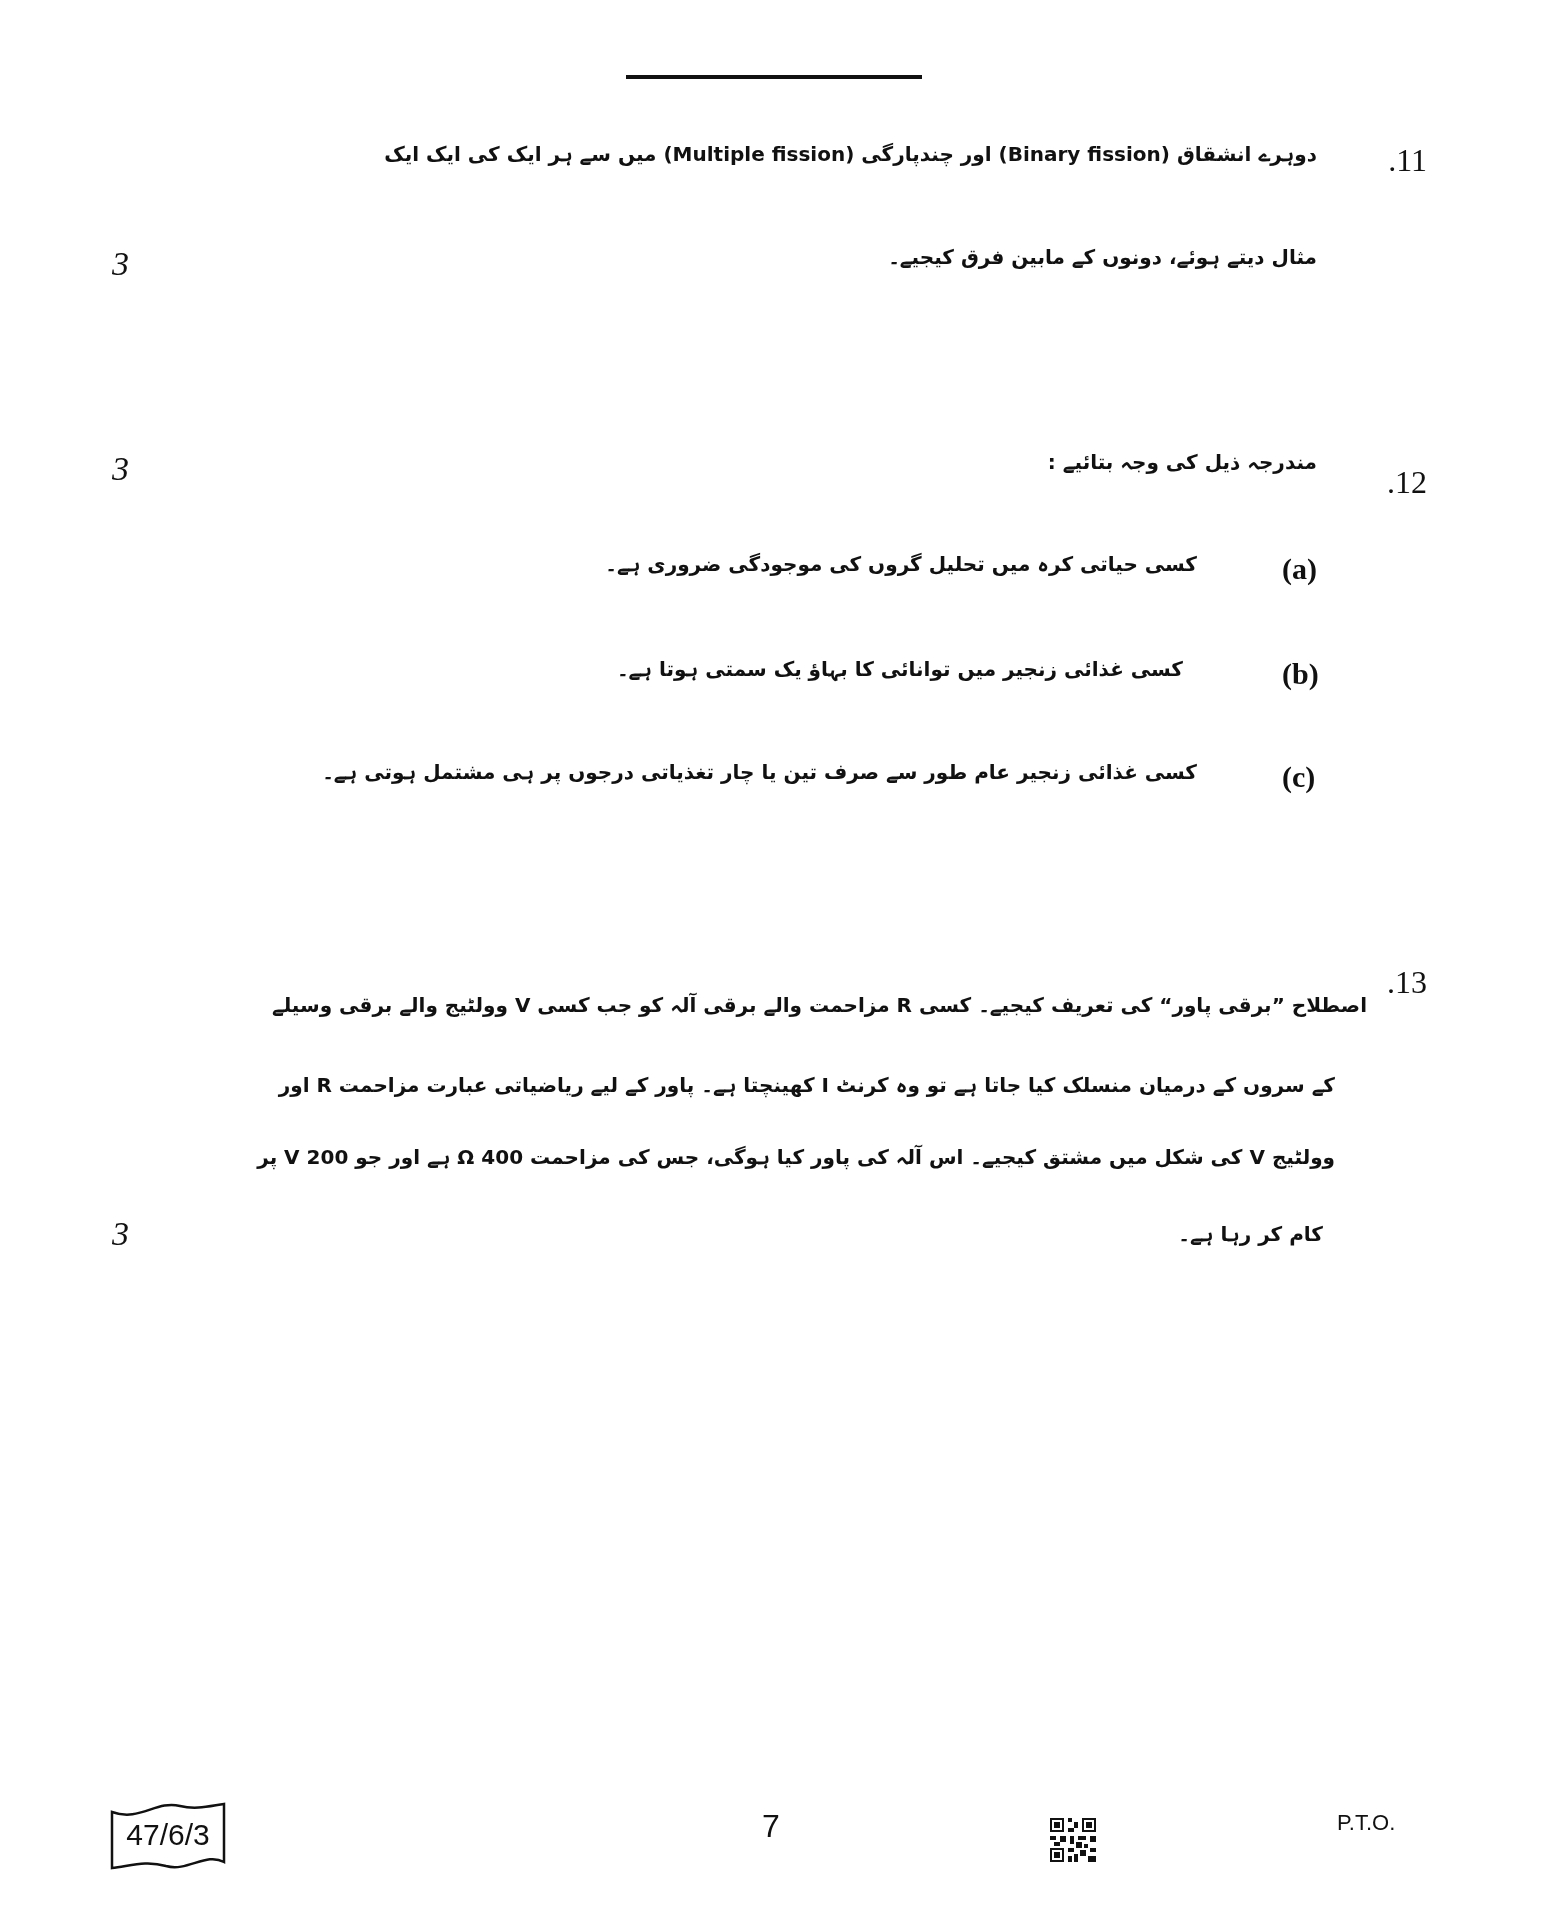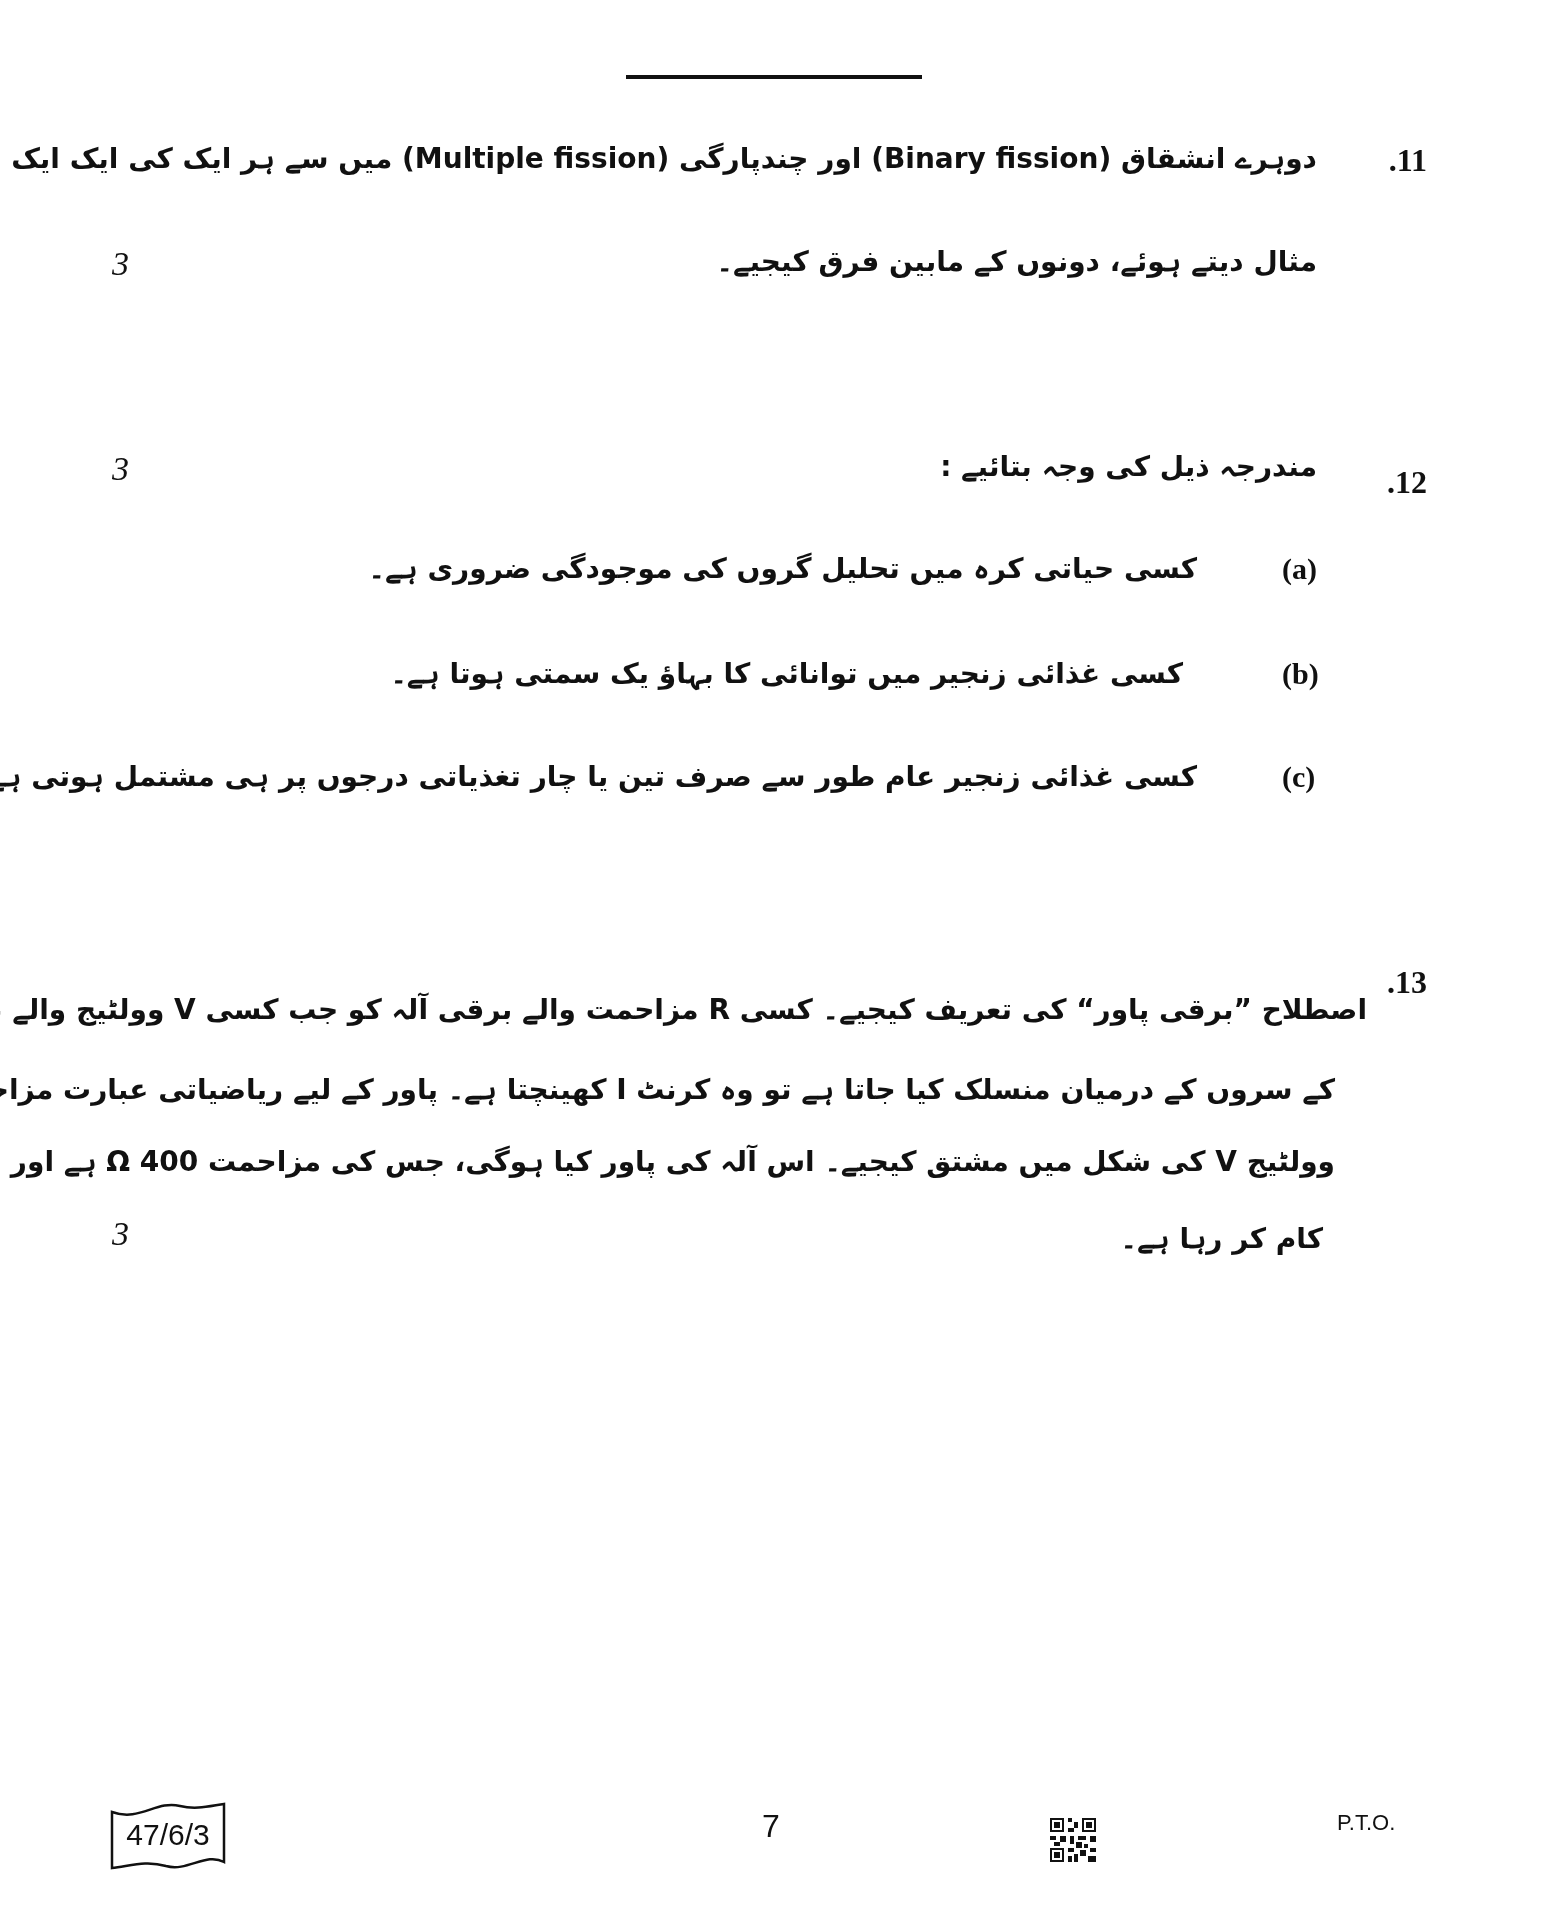--- a/index.html
+++ b/index.html
@@ -4,30 +4,30 @@
   <style>
     html, body { margin: 0; padding: 0; background: #ffffff; }
     body {
       width: 1547px; height: 1914px; position: relative; overflow: hidden;
       font-family: "DejaVu Serif", serif; color: #111;
     }
     .top-rule {
       position: absolute; left: 626px; top: 75px; width: 296px; height: 4px; background: #111;
     }
     .qnum {
-      position: absolute; font-family: "Liberation Serif", serif; font-weight: bold;
+      position: absolute; font-family: "Liberation Serif", serif; font-weight: normal;
       font-size: 32px; right: 120px;
     }
     .marks {
       position: absolute; left: 112px; font-family: "Liberation Serif", serif;
       font-style: italic; font-size: 34px;
     }
     .urdu {
       position: absolute; direction: rtl; text-align: right;
-      font-family: "DejaVu Sans", sans-serif; font-weight: bold; font-size: 28px;
+      font-family: "DejaVu Sans", sans-serif; font-weight: bold; font-size: 20px;
       white-space: nowrap; unicode-bidi: plaintext;
     }
     .sub-label {
       position: absolute; font-family: "Liberation Serif", serif; font-weight: bold; font-size: 30px;
     }
     .footer-code {
       position: absolute; left: 110px; top: 1800px; width: 140px; height: 72px;
     }
     .footer-code svg { position: absolute; left: 0; top: 0; }
     .footer-code span {

